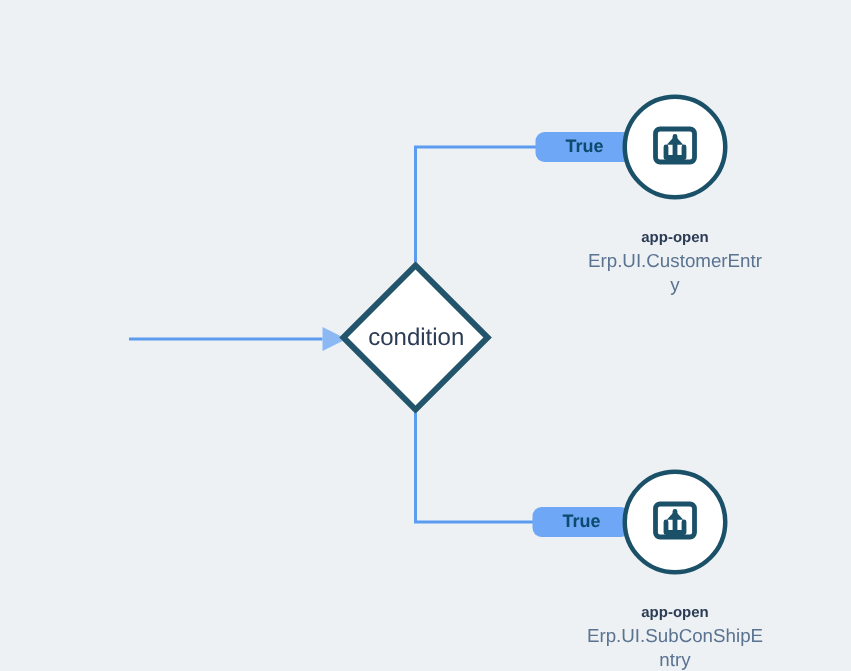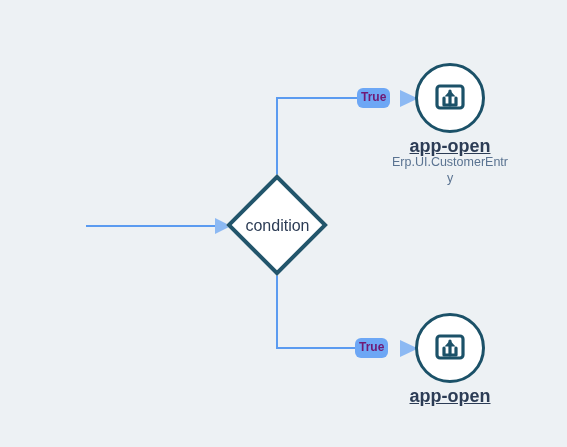--- a/index.html
+++ b/index.html
@@ -106,46 +106,45 @@
     height: 70px;
     border-radius: 50%;
     background: #ffffff;
     border: 3px solid #1b5168;
     box-sizing: border-box;
     display: flex;
     align-items: center;
     justify-content: center;
   }
   .app-title {
-    margin-top: 6px;
-    font-size: 18px;
+    margin-top: 18px;
+    font-size: 10px;
     font-weight: bold;
     color: #2c3c55;
     text-align: center;
     line-height: 15px;
-    text-decoration: underline;
   }
   .app-sub {
     width: 122px;
     text-align: center;
     font-size: 12.5px;
     line-height: 16px;
     color: #5a7391;
     word-break: break-all;
   }
 
   
   .badge {
     position: absolute;
     background: #6da7f5;
-    color: #701a75;
+    color: #0c4a6e;
     font-size: 12px;
     font-weight: bold;
     border-radius: 6px;
-    padding: 3px 4px 4px;
+    padding: 3px 20px 4px;
     line-height: 13px;
   }
   .badge.true-badge  { left: 357px; top: 88px; }
   .badge.false-badge { left: 355px; top: 338px; }
 </style>
 </head>
 <body>
 
 <div id="canvas">
 
@@ -187,15 +186,16 @@
   <div class="node app-node bottom">
     <div class="app-circle">
       <svg width="34" height="34" viewBox="0 0 34 34" xmlns="http://www.w3.org/2000/svg">
         <rect x="4" y="5" width="26" height="22" rx="3" ry="3" fill="none" stroke="#1b5168" stroke-width="3.2"></rect>
         <path d="M 11 17 L 11 24 L 23 24 L 23 17" fill="none" stroke="#1b5168" stroke-width="3.2" stroke-linecap="round" stroke-linejoin="round"></path>
         <path d="M 17 24 L 17 10" fill="none" stroke="#1b5168" stroke-width="3.2" stroke-linecap="round"></path>
         <path d="M 11.5 15.5 L 17 9.5 L 22.5 15.5 Z" fill="#1b5168"></path>
       </svg>
     </div>
     <div class="app-title">app-open</div>
+    <div class="app-sub">Erp.UI.SubConShipEntry</div>
   </div>
 
 </div>
 
 </body></html>

